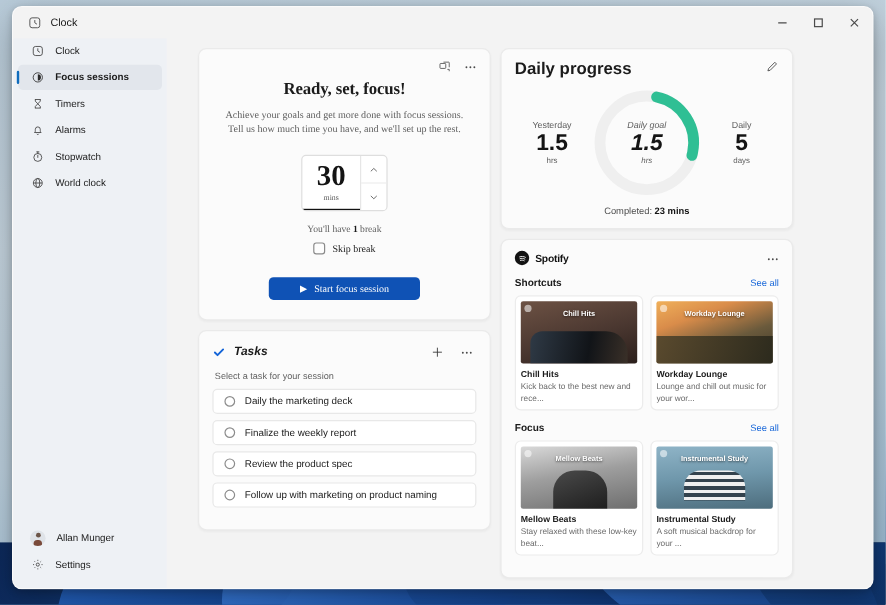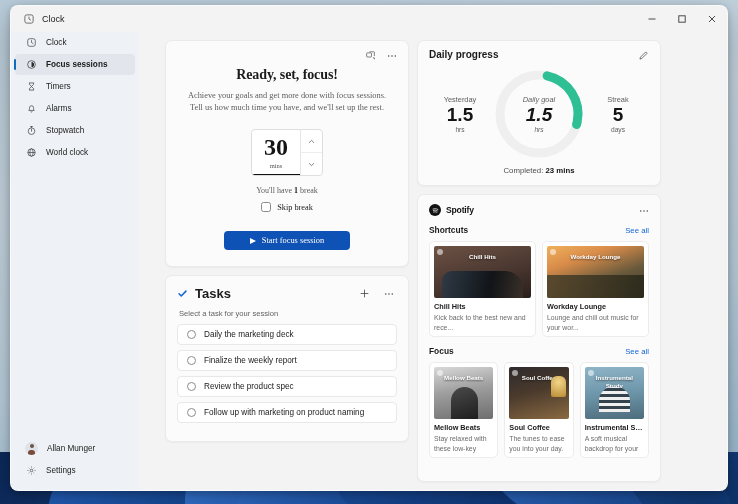--- a/index.html
+++ b/index.html
@@ -121,32 +121,32 @@
     margin:19px auto 0; width:126px; height:19px; background:#0f52b5; color:#fff;
     border-radius:4px; display:flex; align-items:center; justify-content:center; gap:6px;
     font-size:8.4px; cursor:default;
   }
   .play-tri { width:0;height:0;border-left:6px solid #fff;border-top:3.5px solid transparent;border-bottom:3.5px solid transparent;}
 
   
   .tasks-card { padding:9px 11px 13px; }
   .tk-head { display:flex; align-items:center; gap:7px; }
   .tk-check { color:#1565d8; display:flex; }
-  .tk-title { font-size:13px; font-weight:700; color:#1b1b1b; flex:1; }
+  .tk-title { font-size:10px; font-weight:700; color:#1b1b1b; flex:1;font-style:italic; }
   .tk-sub { font-size:7.6px; color:#626262; margin:7px 0 6px 2px; }
   .task-row {
     height:21px; border:1px solid #e8e8e8; border-radius:4px; background:#fff;
     display:flex; align-items:center; gap:8px; padding-left:9px; margin-bottom:5px;
   }
   .radio { width:9px;height:9px;border:1px solid #8c8c8c;border-radius:50%; flex:0 0 9px;}
   .task-label { font-size:8.2px; color:#1b1b1b; }
 
   
   .dp-card { padding:8px 11px 10px; position:relative; }
-  .dp-title { font-size:10px; font-weight:700; color:#1b1b1b; }
+  .dp-title { font-size:14px; font-weight:700; color:#1b1b1b; }
   .dp-edit { position:absolute; right:8px; top:6px; }
   .dp-body { display:flex; align-items:center; justify-content:space-between; margin-top:6px; padding:0 5px;}
   .stat { width:52px; text-align:center; }
   .stat-cap { font-size:7.4px; color:#5e5e5e; }
   .stat-val { font-size:19px; font-weight:700; color:#141414; line-height:1.15; }
   .stat-unit { font-size:6.6px; color:#5e5e5e; }
   .ring { position:relative; width:96px; height:96px; flex:0 0 96px; }
   .ring svg { display:block; }
   .ring-center {
     position:absolute; inset:0; display:flex; flex-direction:column;
@@ -463,21 +463,21 @@
                 <circle id="ring-arc" cx="48" cy="48" r="39" fill="none" stroke="#2fbf94" stroke-width="9" stroke-linecap="round" transform="rotate(-78 48 48)" stroke-dasharray="245.04422698000386" stroke-dashoffset="181.33272796520285"></circle>
               </svg>
               <div class="ring-center">
                 <div class="stat-cap">Daily goal</div>
                 <div class="stat-val">1.5</div>
                 <div class="stat-unit">hrs</div>
               </div>
             </div>
 
             <div class="stat">
-              <div class="stat-cap">Streak</div>
+              <div class="stat-cap">Daily</div>
               <div class="stat-val">5</div>
               <div class="stat-unit">days</div>
             </div>
           </div>
 
           <div class="dp-completed">
             <span>Completed: </span><b>23 mins</b>
           </div>
         </div>
 
@@ -530,28 +530,20 @@
           <div class="tiles">
             <div class="tile">
               <div class="art a-mellow">
                 <span class="art-badge"></span>
                 <span class="art-txt">Mellow Beats</span>
               </div>
               <div class="tile-name">Mellow  Beats</div>
               <div class="tile-desc">Stay relaxed with these low-key beat...</div>
             </div>
             <div class="tile">
-              <div class="art a-soul">
-                <span class="art-badge"></span>
-                <span class="art-txt">Soul Coffee</span>
-              </div>
-              <div class="tile-name">Soul Coffee</div>
-              <div class="tile-desc">The tunes to ease you into your day.</div>
-            </div>
-            <div class="tile">
               <div class="art a-instr">
                 <span class="art-badge"></span>
                 <span class="art-txt">Instrumental Study</span>
               </div>
               <div class="tile-name">Instrumental Study</div>
               <div class="tile-desc">A soft musical backdrop for your ...</div>
             </div>
           </div>
         </div>
 

